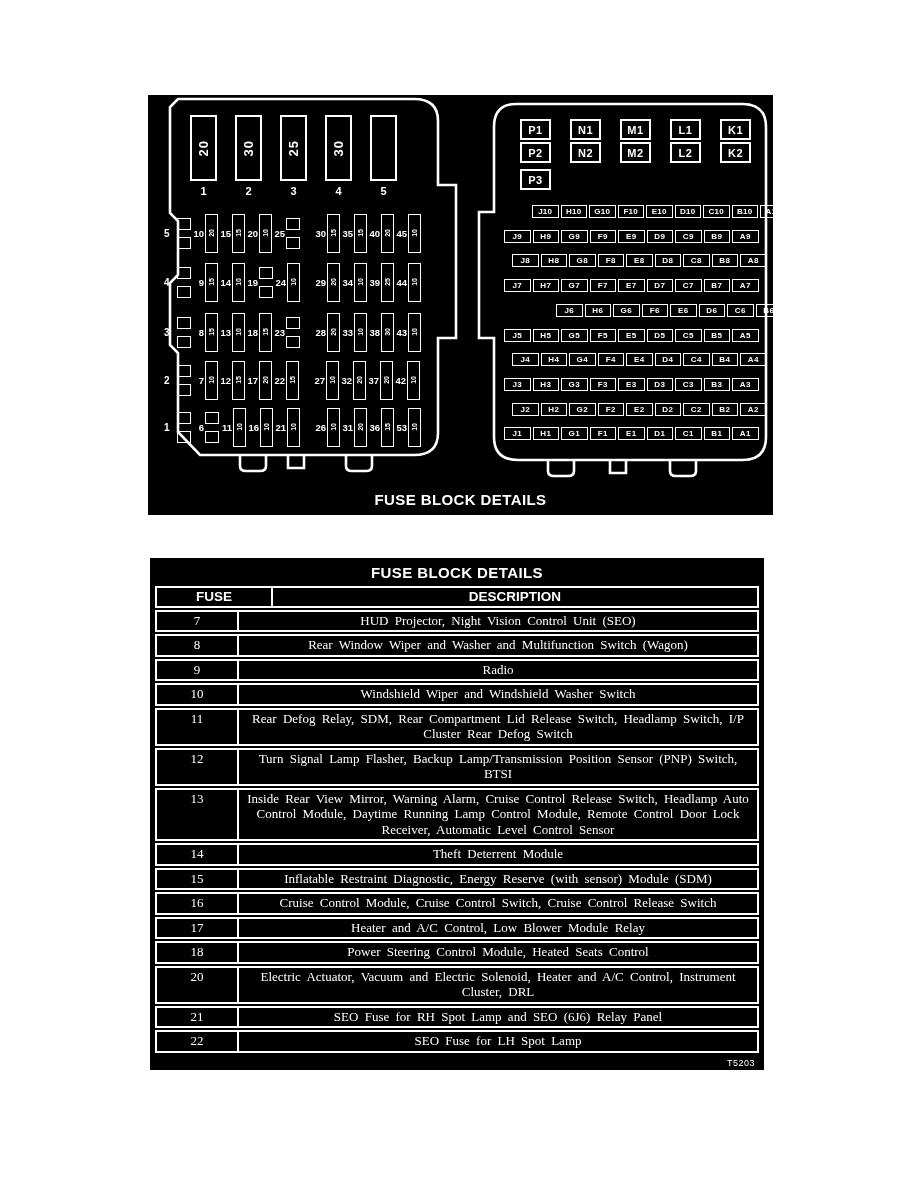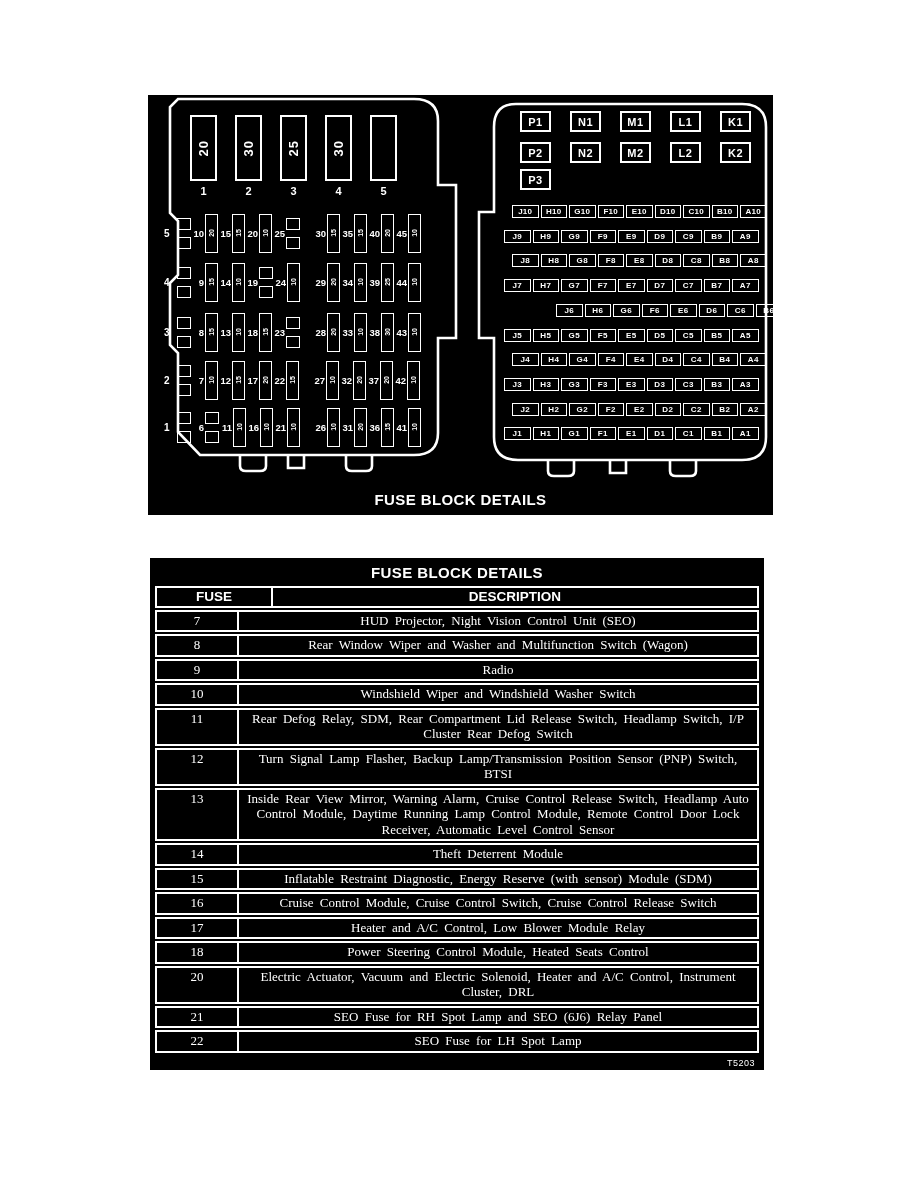--- a/index.html
+++ b/index.html
@@ -386,48 +386,48 @@
               <span class="mini-amp">20</span>
             </span>
           </span>
           <span class="cell">
             <span class="flabel">36</span>
             <span class="mini-fuse">
               <span class="mini-amp">15</span>
             </span>
           </span>
           <span class="cell">
-            <span class="flabel">41</span>
+            <span class="flabel">53</span>
             <span class="mini-fuse">
               <span class="mini-amp">10</span>
             </span>
           </span>
         </div>
       </div>
     <div id="relay-host">
-        <div class="relay-row" style="left: 372px; top: 16px;">
+        <div class="relay-row" style="left: 372px; top: 24px;">
           <div class="relay-box">P1</div>
           <div class="relay-box">N1</div>
           <div class="relay-box">M1</div>
           <div class="relay-box">L1</div>
           <div class="relay-box">K1</div>
         </div>
         <div class="relay-row" style="left: 372px; top: 47px;">
           <div class="relay-box">P2</div>
           <div class="relay-box">N2</div>
           <div class="relay-box">M2</div>
           <div class="relay-box">L2</div>
           <div class="relay-box">K2</div>
         </div>
         <div class="relay-row" style="left: 372px; top: 74px;">
           <div class="relay-box">P3</div>
         </div>
       </div>
     <div id="grid-host">
-        <div class="cav-row" style="top: 110px; left: 364px;">
+        <div class="cav-row" style="top: 110px; left: 384px;">
           <div class="cav-box">J10</div>
           <div class="cav-box">H10</div>
           <div class="cav-box">G10</div>
           <div class="cav-box">F10</div>
           <div class="cav-box">E10</div>
           <div class="cav-box">D10</div>
           <div class="cav-box">C10</div>
           <div class="cav-box">B10</div>
           <div class="cav-box">A10</div>
         </div>

